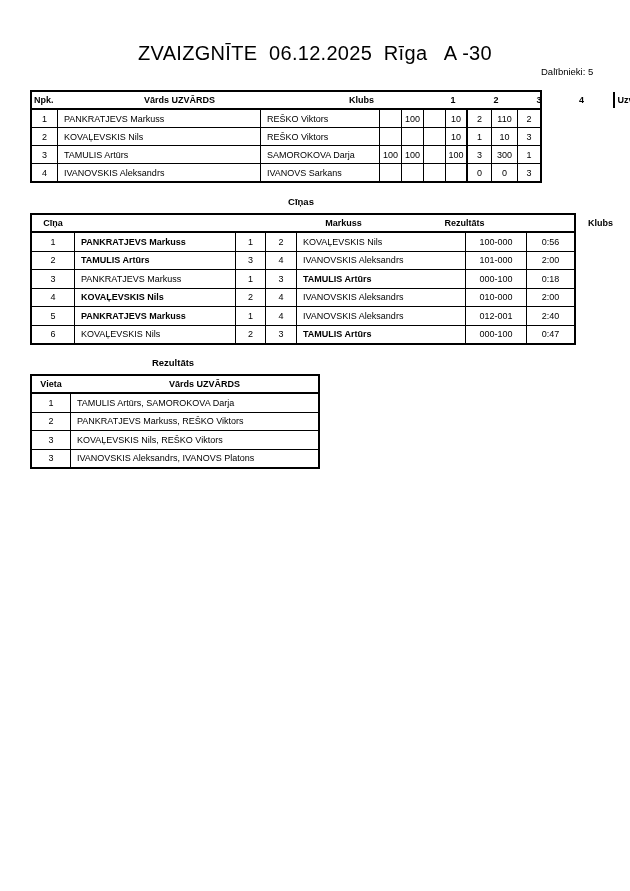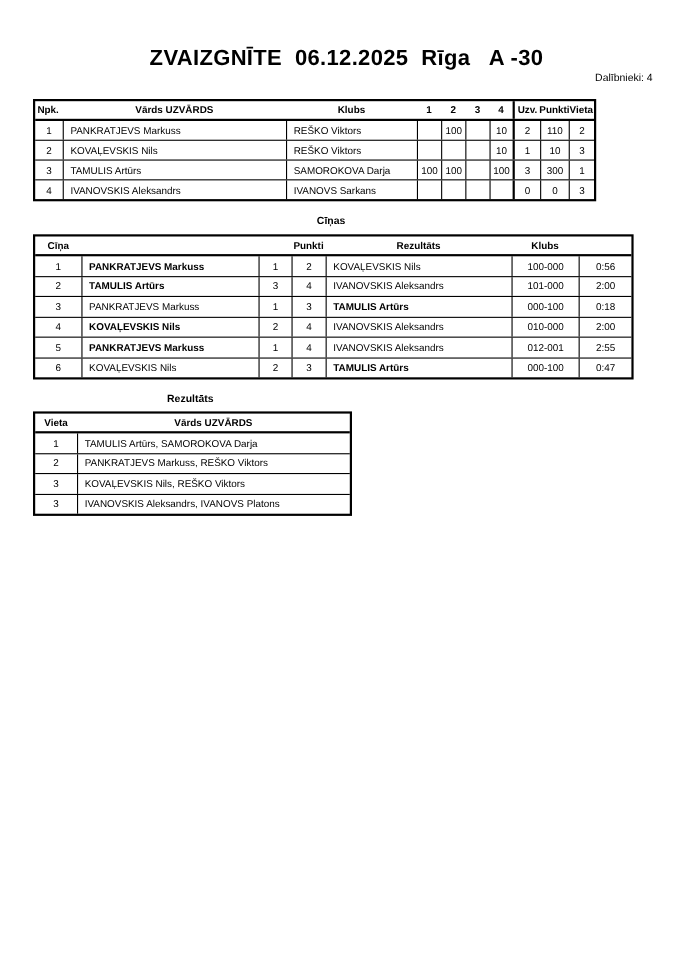--- a/index.html
+++ b/index.html
@@ -4,32 +4,32 @@
 <style>
   html,body { margin:0; padding:0; }
   body {
     width:630px; height:891px; position:relative;
     background:#ffffff; color:#000000;
     font-family:"Liberation Sans", sans-serif;
     overflow:hidden;
   }
   .title {
     position:absolute; left:0; top:42px; width:630px;
-    text-align:center; font-size:20px; font-weight:bold;
+    text-align:center; font-size:20px; font-weight:normal;
     white-space:pre; letter-spacing:0.3px;
   }
   .seclabel {
     position:absolute; font-size:9.5px; font-weight:bold; white-space:nowrap;
   }
   .count {
     position:absolute; left:541px; top:66px; font-size:9.5px; white-space:nowrap;
   }
   .tbl { position:absolute; border:2px solid #000; background:#fff; }
   .row { display:grid; }
-  .hdr { font-weight:bold; border-bottom:2px solid #000; }
+  .hdr { font-weight:bold; border-bottom:2px solid #000;gap:21px; }
   .brow + .brow { border-top:1px solid #000; }
   .c {
     font-size:9px; display:flex; align-items:center; justify-content:center;
     white-space:nowrap; overflow:visible;
   }
   .l { justify-content:flex-start; padding-left:6px; }
   .npkh { justify-content:flex-start; padding-left:2px; }
   .brow .bl { border-left:1px solid #000; }
   .thick { border-left:2px solid #000; }
   .b { font-weight:bold; }
@@ -52,21 +52,21 @@
   .lbl-dalibnieki { left:193px; top:66px;margin-top:32px; }
   .lbl-cinas { left:30px; top:196px; width:542px; text-align:center; }
   .lbl-rezultats { left:30px; top:357px; width:286px; text-align:center; }
 </style>
 </head>
 <body>
 
 <div class="title">ZVAIZGNĪTE  06.12.2025  Rīga   A -30</div>
 
 <div class="seclabel lbl-dalibnieki">Dalībnieki</div>
-<div class="count">Dalībnieki: 4</div>
+<div class="count">Dalībnieki: 5</div>
 
 <div class="tbl t1">
   <div class="row hdr">
     <div class="c npkh">Npk.</div>
     <div class="c">Vārds UZVĀRDS</div>
     <div class="c">Klubs</div>
     <div class="c">1</div>
     <div class="c">2</div>
     <div class="c">3</div>
     <div class="c">4</div>
@@ -128,21 +128,21 @@
   </div>
 </div>
 
 <div class="seclabel lbl-cinas">Cīņas</div>
 
 <div class="tbl t2">
   <div class="row hdr">
     <div class="c">Cīņa</div>
     <div class="c"></div>
     <div class="c"></div>
-    <div class="c">Punkti</div>
+    <div class="c">Markuss</div>
     <div class="c">Rezultāts</div>
     <div class="c">Klubs</div>
   </div>
 
   <div class="row brow">
     <div class="c">1</div>
     <div class="c l bl b">PANKRATJEVS Markuss</div>
     <div class="c bl">1</div>
     <div class="c bl">2</div>
     <div class="c l bl">KOVAĻEVSKIS Nils</div>
@@ -180,21 +180,21 @@
     <div class="c bl">2:00</div>
   </div>
 
   <div class="row brow">
     <div class="c">5</div>
     <div class="c l bl b">PANKRATJEVS Markuss</div>
     <div class="c bl">1</div>
     <div class="c bl">4</div>
     <div class="c l bl">IVANOVSKIS Aleksandrs</div>
     <div class="c bl">012-001</div>
-    <div class="c bl">2:55</div>
+    <div class="c bl">2:40</div>
   </div>
 
   <div class="row brow">
     <div class="c">6</div>
     <div class="c l bl">KOVAĻEVSKIS Nils</div>
     <div class="c bl">2</div>
     <div class="c bl">3</div>
     <div class="c l bl b">TAMULIS Artūrs</div>
     <div class="c bl">000-100</div>
     <div class="c bl">0:47</div>

